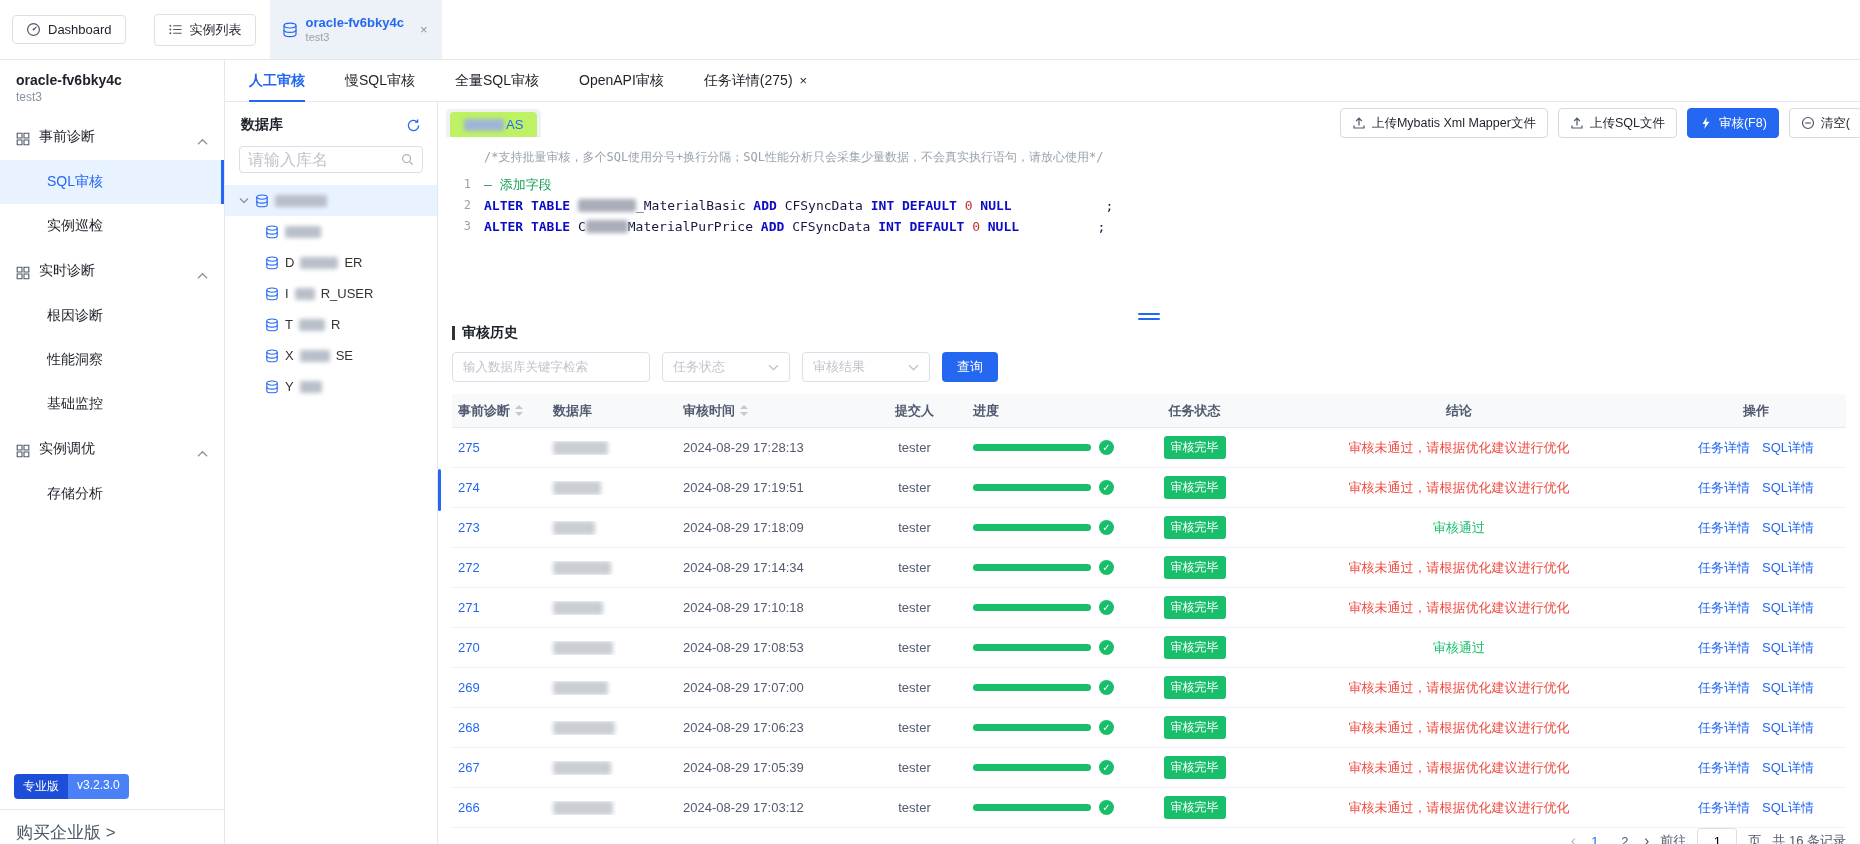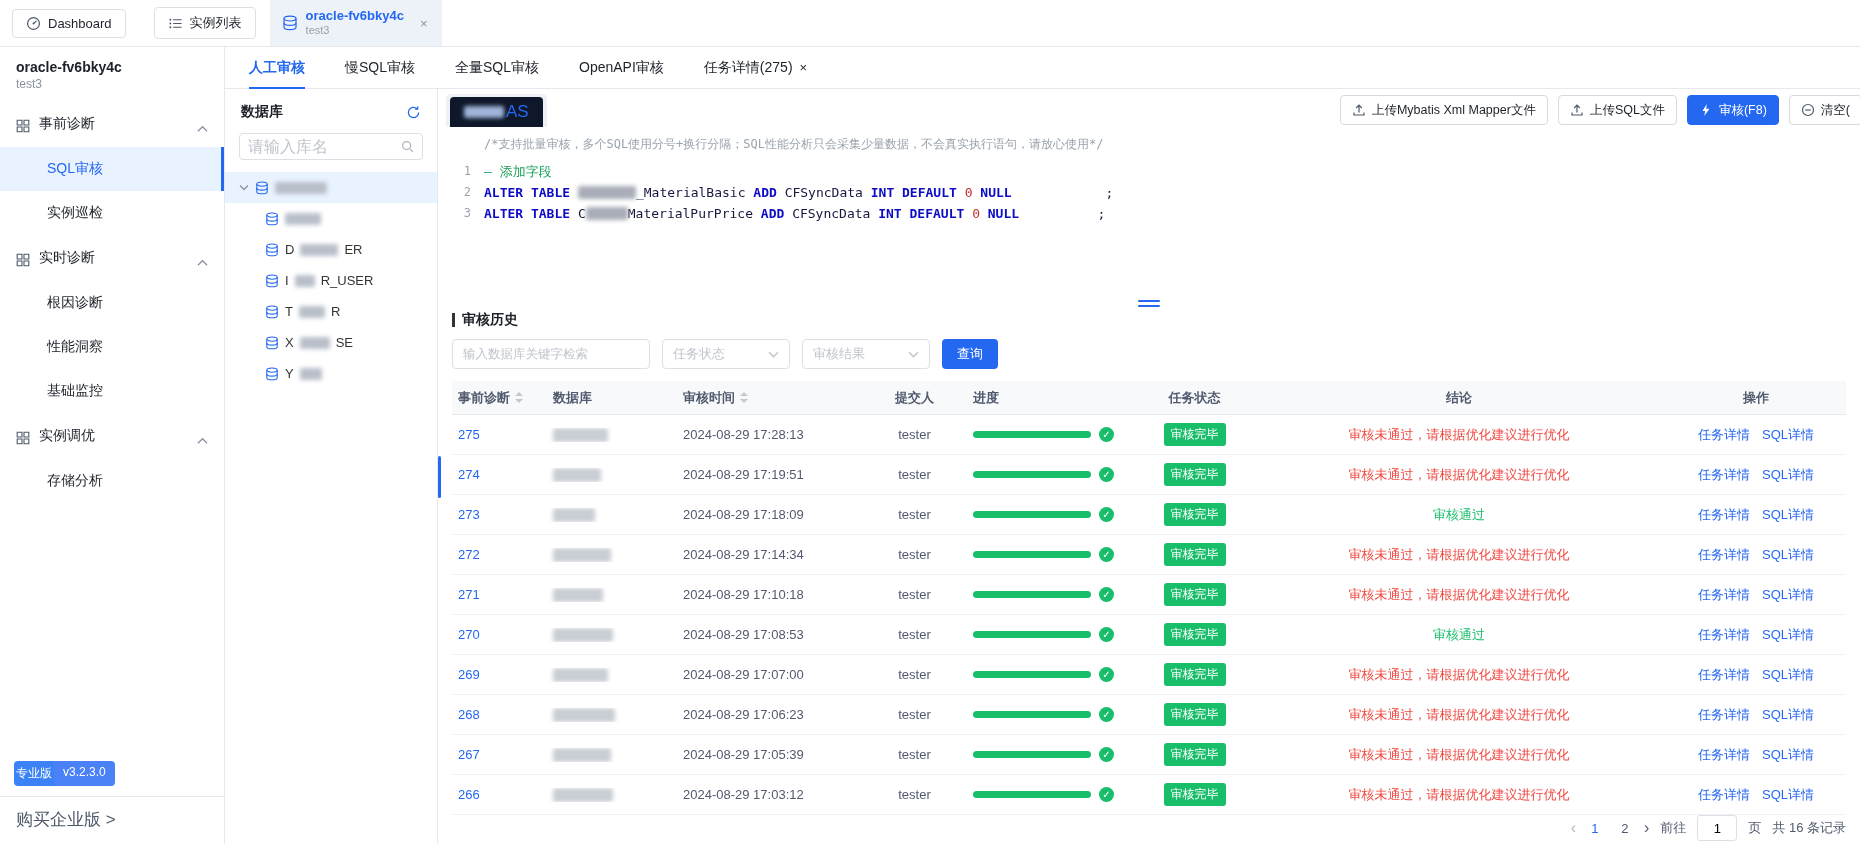--- a/index.html
+++ b/index.html
@@ -3,21 +3,21 @@
 <meta charset="utf-8">
 <style>
 * { margin:0; padding:0; box-sizing:border-box; }
 html,body { width:1860px; height:844px; overflow:hidden; background:#fff;
   font-family:"Liberation Sans","DejaVu Sans",sans-serif; color:#1d2129; font-size:13px; }
 button { font:inherit; background:#fff; border:none; cursor:pointer; }
 input { font:inherit; outline:none; }
 input::placeholder { color:#c0c4cc; }
 
 
-.topbar { height:47px; display:flex; align-items:center; background:#fff; border-bottom:1px solid #e6e8eb; }
+.topbar { height:60px; display:flex; align-items:center; background:#fff; border-bottom:1px solid #e6e8eb; }
 .top-btn { display:inline-flex; align-items:center; gap:7px; padding:6px 13px; border:1px solid #dcdfe6;
   border-radius:4px; font-size:13px; color:#1d2129; margin-left:12px; }
 .top-btn.second { margin-left:28px; }
 .top-btn .ic { width:15px; height:15px; }
 .top-tab { margin-left:14px; align-self:stretch; display:flex; align-items:center; gap:8px;
   padding:0 12px; background:#edf1f8; min-width:172px; }
 .top-tab .dbicon16 { width:16px; height:16px; flex-shrink:0; }
 .tt-text { flex:1; line-height:1.15; }
 .tt-title { color:#2468F2; font-size:13px; font-weight:700; }
 .tt-sub { color:#98a1ad; font-size:11px; }
@@ -31,21 +31,21 @@
 .inst-sub { font-size:12px; color:#8b93a1; margin-top:2px; }
 .menu { margin-top:6px; }
 .group-header { display:flex; align-items:flex-end; gap:9px; padding:14px 16px; font-size:14px; cursor:pointer; }
 .group-header .gicon { width:14px; height:14px; }
 .group-header .chev { width:11px; height:8px; margin-left:auto; }
 .menu-item { padding:13px 24px 13px 47px; font-size:14px; position:relative; cursor:pointer; }
 .menu-item.active { background:#e9f2ff; color:#2468F2; }
 .menu-item.active::after { content:''; position:absolute; right:0; top:0; bottom:0; width:3px; background:#2468F2; }
 .sidebar-bottom { position:absolute; left:0; right:0; bottom:0; }
 .edition { display:inline-flex; margin:0 0 10px 14px; border-radius:4px; overflow:hidden; font-size:12px; }
-.ed-left { background:#3b82f6; color:#fff; padding:4px 2px; }
+.ed-left { background:#1d4ed8; color:#fff; padding:4px 9px; }
 .ed-right { background:#4A81F7; color:#fff; padding:4px 9px; }
 .buy { border-top:1px solid #e6e8eb; padding:11px 16px 13px; font-size:17px; color:#4e5969; cursor:pointer; }
 
 .main { flex:1; display:flex; flex-direction:column; min-width:0; }
 .main-tabs { height:42px; flex-shrink:0; display:flex; align-items:stretch; gap:40px; padding-left:24px;
   border-bottom:1px solid #e6e8eb; }
 .mtab { font-size:14px; display:flex; align-items:center; gap:7px; position:relative; cursor:pointer; white-space:nowrap; }
 .mtab.active { color:#2468F2; font-weight:700; }
 .mtab.active::after { content:''; position:absolute; left:0; right:0; bottom:-1px; height:2px; background:#2468F2; }
 .mtab .tab-close { font-size:13px; font-weight:400; color:#1d2129; }
@@ -74,21 +74,21 @@
   filter:blur(2px); vertical-align:-2px; }
 .redact.code-red { height:13px; background:#a8adb8; }
 .redact.db-red { height:14px; background:#c9cdd4; }
 .redact.etr { height:12px; background:#9fb4d8; margin-right:2px; }
 
 
 .work { flex:1; min-width:0; display:flex; flex-direction:column; position:relative; overflow:hidden; }
 .vthumb { position:absolute; left:0; top:367px; width:3px; height:42px; background:#2468F2; border-radius:2px; z-index:5; }
 .editor-head { height:36px; display:flex; align-items:center; justify-content:space-between; padding:6px 14px 0 8px; }
 .tabwrap { display:inline-flex; background:#eef1f5; border-radius:5px 5px 0 0; padding:3px 4px 0; }
-.editor-tab { background:#0f172a; color:#2468F2; font-size:17px; padding:5px 14px; border-radius:4px 4px 0 0;
+.editor-tab { background:#bef264; color:#2468F2; font-size:13px; padding:5px 14px; border-radius:4px 4px 0 0;
   display:flex; align-items:center; cursor:pointer; }
 .actions { display:flex; gap:10px; margin-right:-16px; }
 .btn { display:inline-flex; align-items:center; gap:6px; height:30px; padding:0 11px; border:1px solid #d5d9e0;
   border-radius:4px; background:#fff; font-size:12.5px; color:#1d2129; white-space:nowrap; cursor:pointer; }
 .btn .ic { width:14px; height:14px; }
 .btn.primary { background:#2468F2; border-color:#2468F2; color:#fff; }
 .editor-body { height:172px; flex-shrink:0; padding-top:8px; font-family:"DejaVu Sans Mono","Liberation Mono",monospace; }
 .hint { color:#9aa3ad; font-size:12px; padding:3px 0 8px 46px; white-space:nowrap; }
 .code-line { display:flex; line-height:21px; font-size:13px; }
 .gutter { width:46px; flex-shrink:0; text-align:right; padding-right:13px; color:#9aa3ad; font-size:12px; }

